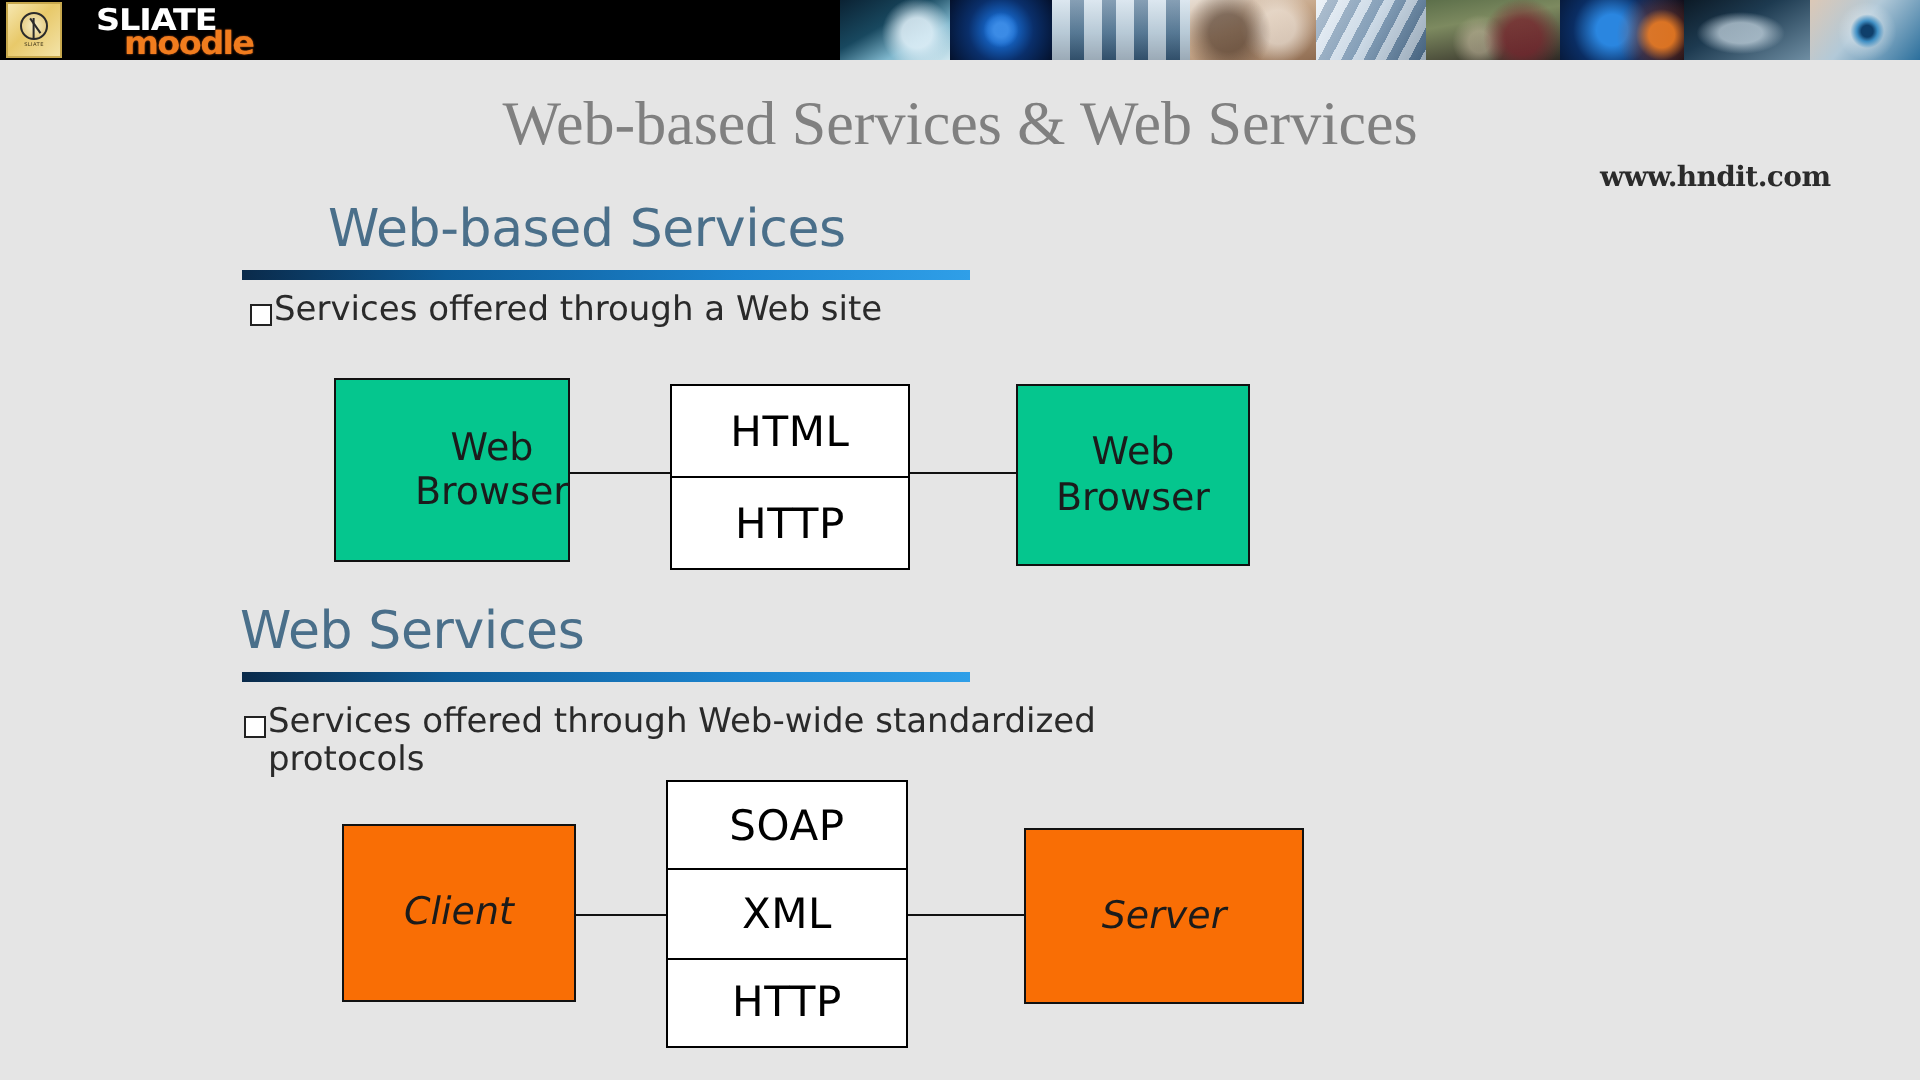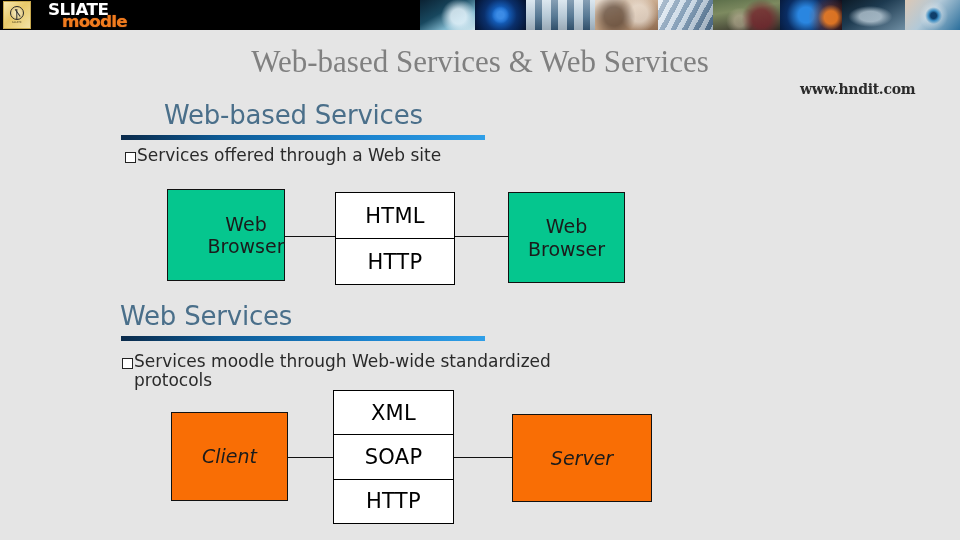--- a/index.html
+++ b/index.html
@@ -194,29 +194,29 @@
     <div class="cell">HTTP</div>
   </div>
 
   <div class="node green" style="left:508px; top:192px; width:117px; height:91px;">Web Browser</div>
 
   <div class="section-head" style="left:120px; top:301px;">Web Services</div>
   <div class="section-rule" style="left:121px; top:336px; width:364px;"></div>
 
   <div class="bullet-row" style="left:122px; top:352px; width:470px;">
     <div class="bullet-sq"></div>
-    <div class="bullet-txt">Services moodle through Web-wide standardized protocols</div>
+    <div class="bullet-txt">Services offered through Web-wide standardized protocols</div>
   </div>
 
   <div class="connector" style="left:286px; top:457px; width:50px;"></div>
   <div class="connector" style="left:452px; top:457px; width:62px;"></div>
 
   <div class="node orange" style="left:171px; top:412px; width:117px; height:89px;">Client</div>
 
   <div class="stack" style="left:333px; top:390px; width:121px; height:134px;">
+    <div class="cell">SOAP</div>
     <div class="cell">XML</div>
-    <div class="cell">SOAP</div>
     <div class="cell">HTTP</div>
   </div>
 
   <div class="node orange" style="left:512px; top:414px; width:140px; height:88px;">Server</div>
 
 </div>
 
 </body></html>

